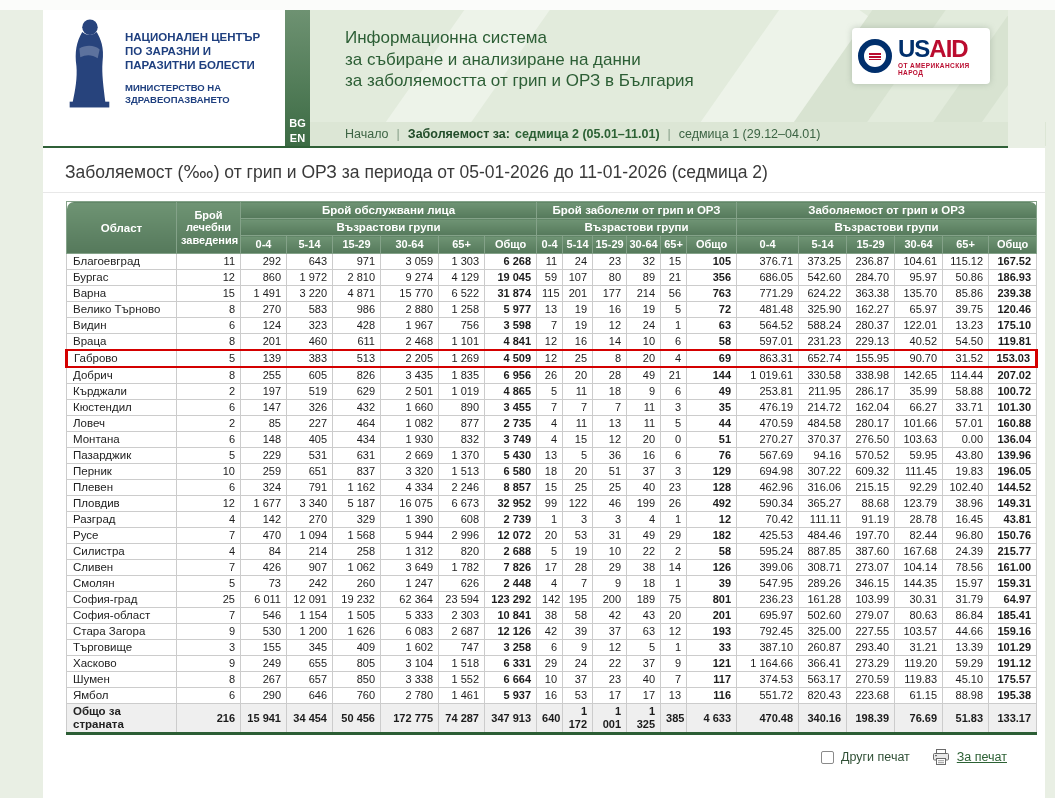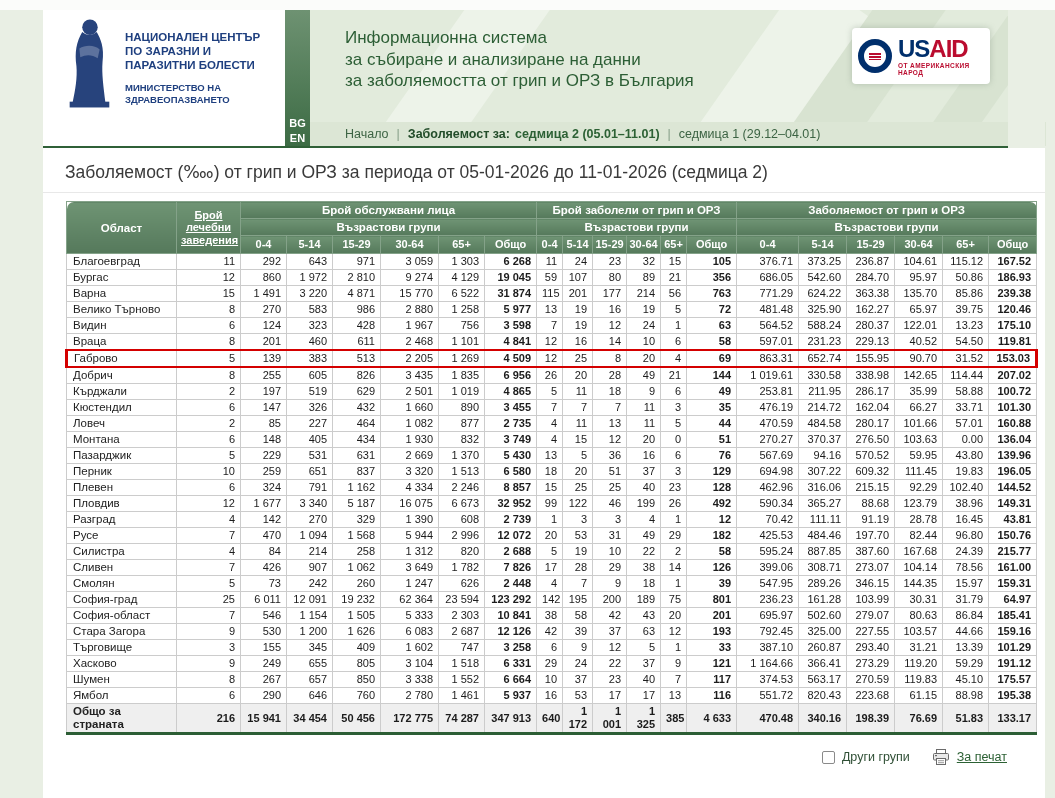--- a/index.html
+++ b/index.html
@@ -41,21 +41,21 @@
 
   
   .page-title { padding:14px 0 9px 22px; font-size:17.5px; color:#3a3a3a; border-bottom:1px solid #e8e8e8; }
 
   
   table.morbidity { border-collapse:collapse; table-layout:fixed; width:970px; margin:8px 0 0 22px; }
   thead th { background:linear-gradient(#6f9474,#55795b); color:#fff; font-weight:bold; font-size:11.5px; border:1px solid #84a289; padding:2px 3px; }
   thead tr.age-row th { font-size:11px; padding:2px 2px 3px; }
   thead tr:first-child th:first-child { border-top-left-radius:7px; }
   thead tr:first-child th:last-child { border-top-right-radius:7px; }
-  th.th-fac { font-size:11px; line-height:12.5px; padding:2px 4px;text-decoration:underline; }
+  th.th-fac { font-size:11px; line-height:12.5px; padding:2px 4px; }
   tbody td { background:#fff; border:1px solid #cccccc; font-size:11px; height:15px; line-height:13px; padding:1px 5px 1px 5px; color:#1c1c1c; }
   td.td-area { text-align:left; padding-left:6px; color:#222; font-size:11.5px; }
   td.td-num { text-align:right; }
   td.td-bold { font-weight:bold; }
   tr.total td { background:#efefef; font-weight:bold; border-bottom:3px solid #2c5e35; }
   tr.hl td { border-top:2px solid #d40000; border-bottom:2px solid #d40000; }
   tr.hl td:first-child { border-left:3px solid #d40000; }
   tr.hl td:last-child { border-right:3px solid #d40000; }
 
   
@@ -824,21 +824,21 @@
           <td class="td-num">198.39</td>
           <td class="td-num">76.69</td>
           <td class="td-num">51.83</td>
           <td class="td-num td-bold">133.17</td>
         </tr>
       </tbody>
   </table>
 
   <div class="footer">
     <span class="checkbox"></span>
-    <span class="chk-label">Други групи</span>
+    <span class="chk-label">Други печат</span>
     <span class="print-icon">
       <svg width="18" height="16" viewBox="0 0 18 16">
         <rect x="4.5" y="0.5" width="9" height="4" fill="#ffffff" stroke="#6a6a6a"></rect>
         <rect x="1.5" y="4.5" width="15" height="6.5" rx="1" fill="#e9e9e9" stroke="#6a6a6a"></rect>
         <rect x="3" y="6" width="2" height="1.2" fill="#6a6a6a"></rect>
         <rect x="4.5" y="9.5" width="9" height="6" fill="#ffffff" stroke="#6a6a6a"></rect>
         <rect x="6" y="11.2" width="6" height="1" fill="#9a9a9a"></rect>
         <rect x="6" y="13.2" width="6" height="1" fill="#9a9a9a"></rect>
       </svg>
     </span>

